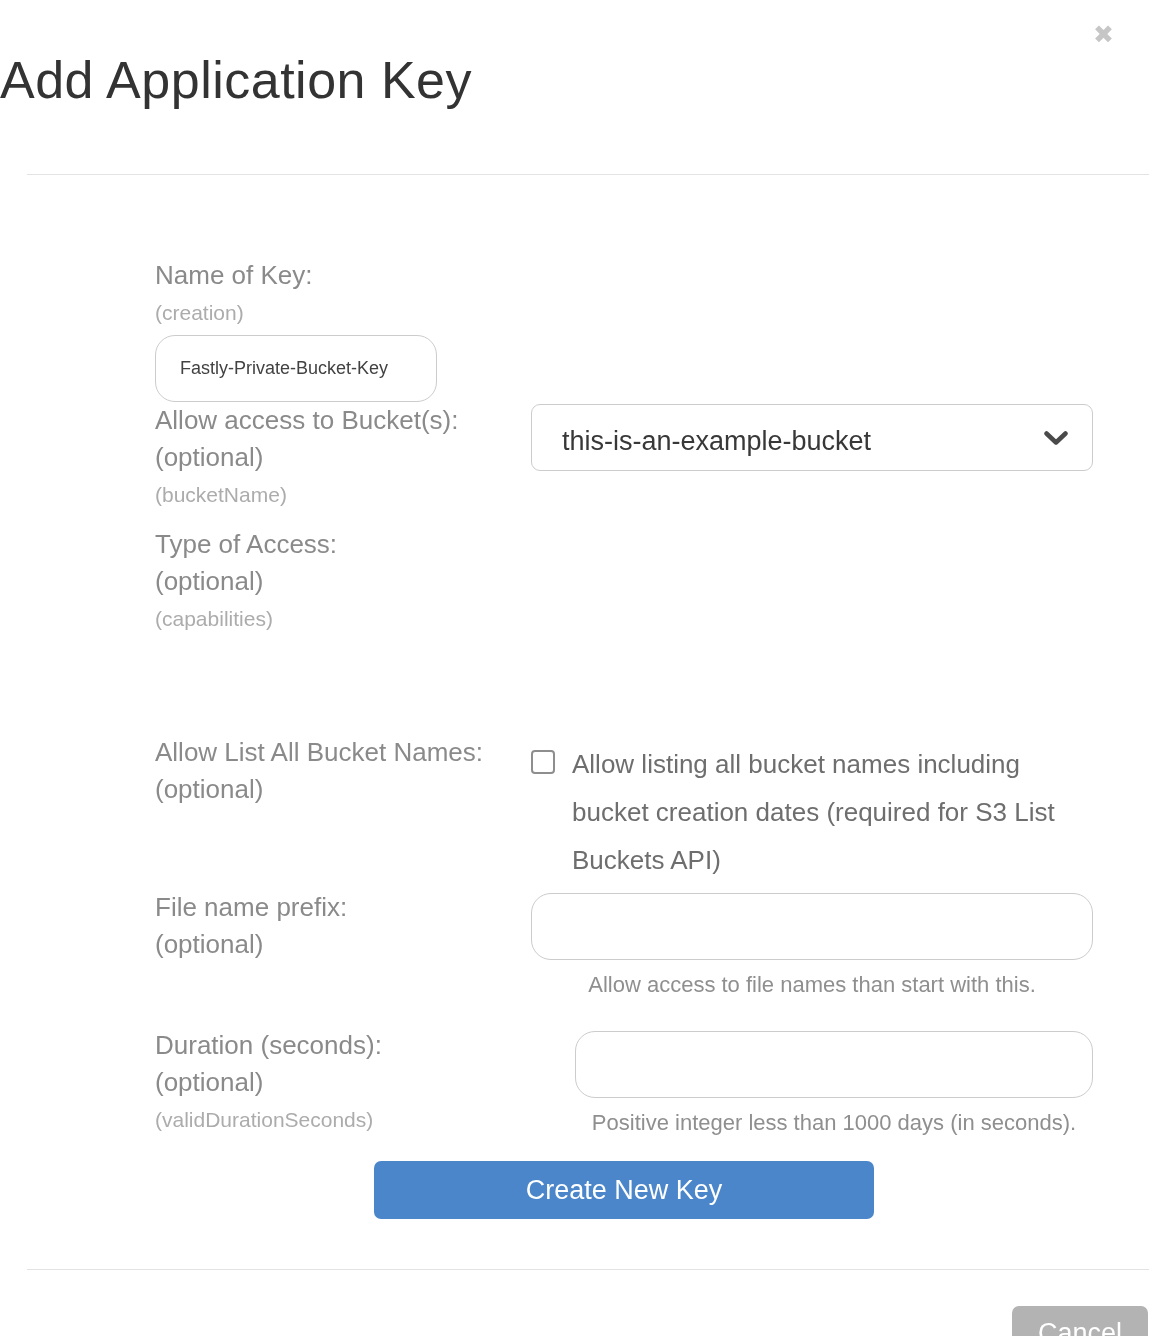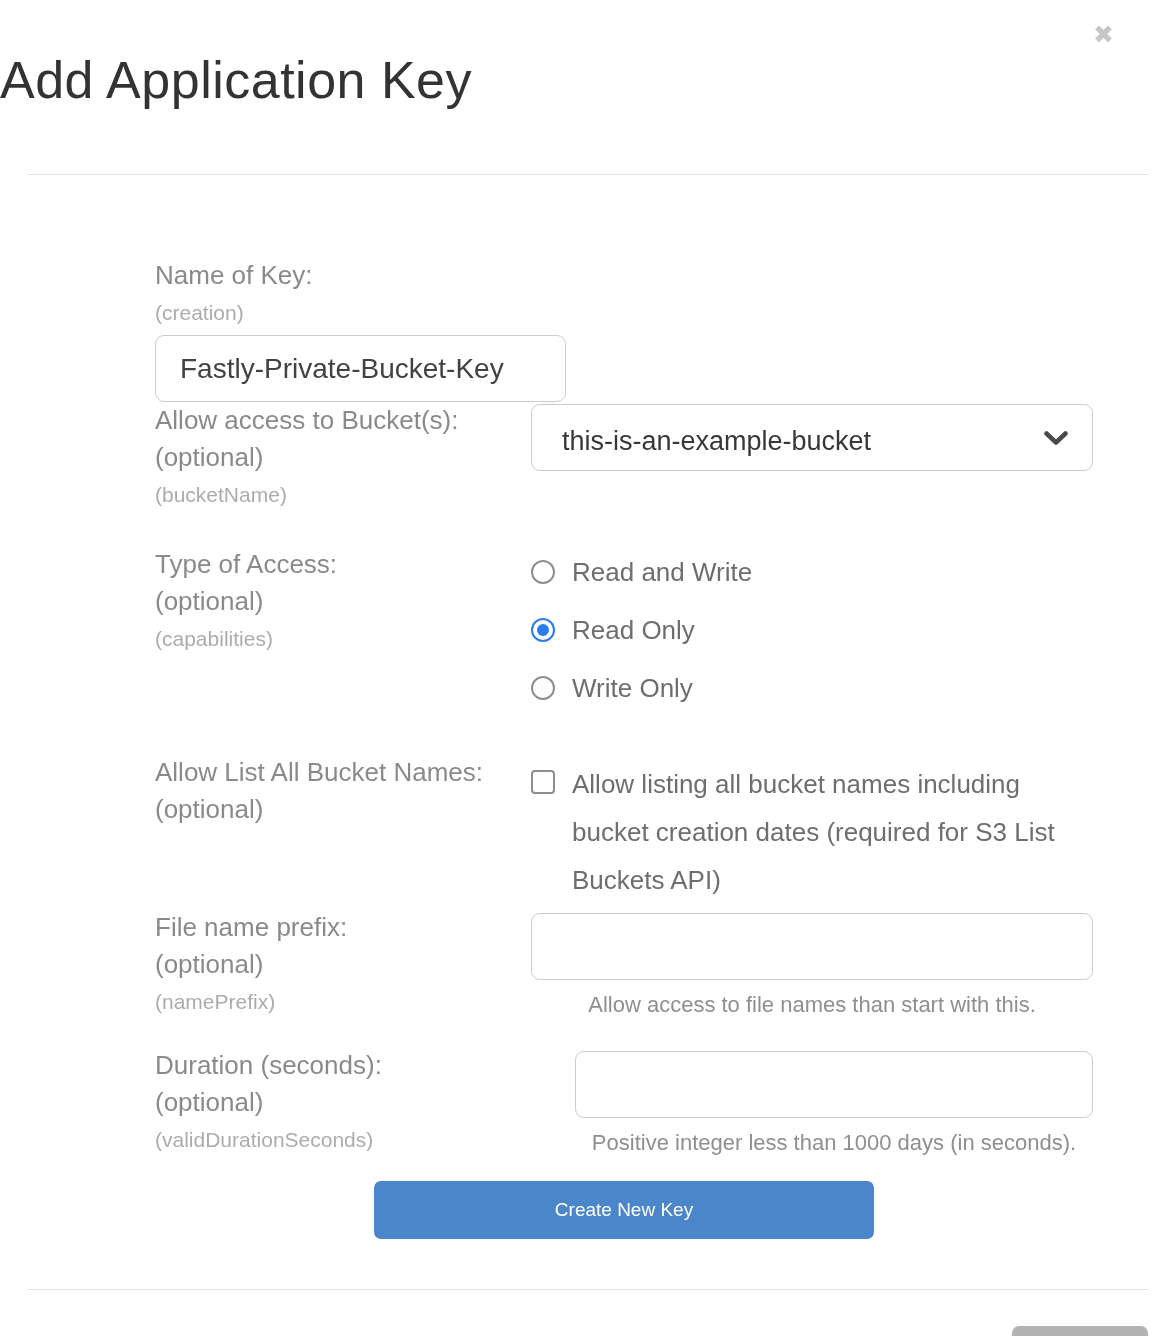--- a/index.html
+++ b/index.html
@@ -13,33 +13,33 @@
   .title { margin-top:48px; line-height:64px; text-align:left; font-size:52px;
            font-weight:300; color:#333333; letter-spacing:0.5px; }
 
   .divider { height:0; border-top:1px solid #e3e3e3; margin:0 27px; }
   .head-divider { margin-top:62px; }
 
   .form { padding:0 83px 0 155px; }
   .row { display:flex; align-items:flex-start; }
   .row-key       { margin-top:82px; min-height:98px;flex-direction:column; }
   .row-bucket    { min-height:124px; }
-  .row-access    { min-height:208px;margin-top:20px; }
+  .row-access    { min-height:208px; }
   .row-listnames { min-height:155px; }
   .row-prefix    { min-height:138px; }
   .row-duration  { min-height:134px;gap:44px; }
 
   .col-label { width:376px; flex:none; padding-right:10px; }
   .col-control { flex:1; min-width:0; }
 
   .lbl      { font-size:26px; line-height:37px; color:#8a8a8a; }
   .lbl-sub  { font-size:21px; line-height:37px; color:#acacac; }
 
-  .text-input { width:100%; height:67px; border:1px solid #cccccc; border-radius:9px;
-                font-family:inherit; font-size:28px; color:#424242; padding:0 24px;
+  .text-input { width:100%; height:67px; border:1px solid #cccccc; border-radius:20px;
+                font-family:inherit; font-size:18px; color:#424242; padding:0 24px;
                 outline:none; background:#ffffff; margin-top:4px; }
 
   .select { position:relative; width:100%; height:67px; border:1px solid #cccccc;
             border-radius:9px; display:flex; align-items:center; padding:8px 56px 0 30px;
             font-size:27px; color:#383838; cursor:pointer; margin-top:2px; background:#ffffff; }
   .select svg { position:absolute; right:24px; top:50%; margin-top:-7px; }
 
   .radio-group { padding-top:12px; }
   .radio-item { display:flex; align-items:center; height:28px; margin-bottom:30px; cursor:pointer; }
   .radio { width:24px; height:24px; flex:none; border:2px solid #8e8e8e; border-radius:50%;
@@ -51,21 +51,21 @@
 
   .check-item { display:flex; align-items:flex-start; padding-top:6px; cursor:pointer; }
   .checkbox { width:24px; height:24px; flex:none; border:2px solid #8e8e8e; border-radius:4px;
               margin-top:10px; background:#ffffff; }
   .check-text { margin-left:17px; font-size:26px; line-height:48px; color:#6e6e6e; max-width:500px; }
 
   .helper { margin-top:12px; text-align:center; font-size:22px; color:#8f8f8f; }
 
   .btn-primary { display:block; width:500px; height:58px; margin:0 auto; border:none;
                  border-radius:7px; background:var(--color-primary-button,#4a86c9);
-                 color:#ffffff; font-family:inherit; font-size:19px; cursor:pointer; }
+                 color:#ffffff; font-family:inherit; font-size:27px; cursor:pointer; }
 
   .foot-divider { margin-top:50px; }
   .footer { margin-top:36px; padding-right:28px; text-align:right; }
   .btn-cancel { display:inline-block; height:55px; padding:0 26px; border:none; border-radius:7px;
                 background:var(--color-cancel-button,#b3b3b3); color:#ffffff;
                 font-family:inherit; font-size:27px; cursor:pointer; }
 </style>
 </head>
 <body>
 
@@ -104,54 +104,39 @@
         </div>
       </div>
     </div>
 
     <div class="row row-access">
       <div class="col-label">
         <div class="lbl">Type of Access:</div>
         <div class="lbl">(optional)</div>
         <div class="lbl-sub">(capabilities)</div>
       </div>
-      <div class="col-control radio-group">
-        <label class="radio-item">
-          <span class="radio"></span>
-          <span class="radio-text">Read and Write</span>
-        </label>
-        <label class="radio-item">
-          <span class="radio checked"></span>
-          <span class="radio-text">Read Only</span>
-        </label>
-        <label class="radio-item">
-          <span class="radio"></span>
-          <span class="radio-text">Write Only</span>
-        </label>
-      </div>
     </div>
 
     <div class="row row-listnames">
       <div class="col-label">
         <div class="lbl">Allow List All Bucket Names:</div>
         <div class="lbl">(optional)</div>
       </div>
       <div class="col-control">
         <label class="check-item">
           <span class="checkbox"></span>
           <span class="check-text">Allow listing all bucket names including bucket creation dates (required for S3 List Buckets API)</span>
         </label>
       </div>
     </div>
 
     <div class="row row-prefix">
       <div class="col-label">
         <div class="lbl">File name prefix:</div>
         <div class="lbl">(optional)</div>
-        <div class="lbl-sub">(namePrefix)</div>
       </div>
       <div class="col-control">
         <input class="text-input" type="text" value="" style="">
         <div class="helper">Allow access to file names than start with this.</div>
       </div>
     </div>
 
     <div class="row row-duration">
       <div class="col-label">
         <div class="lbl">Duration (seconds):</div>

